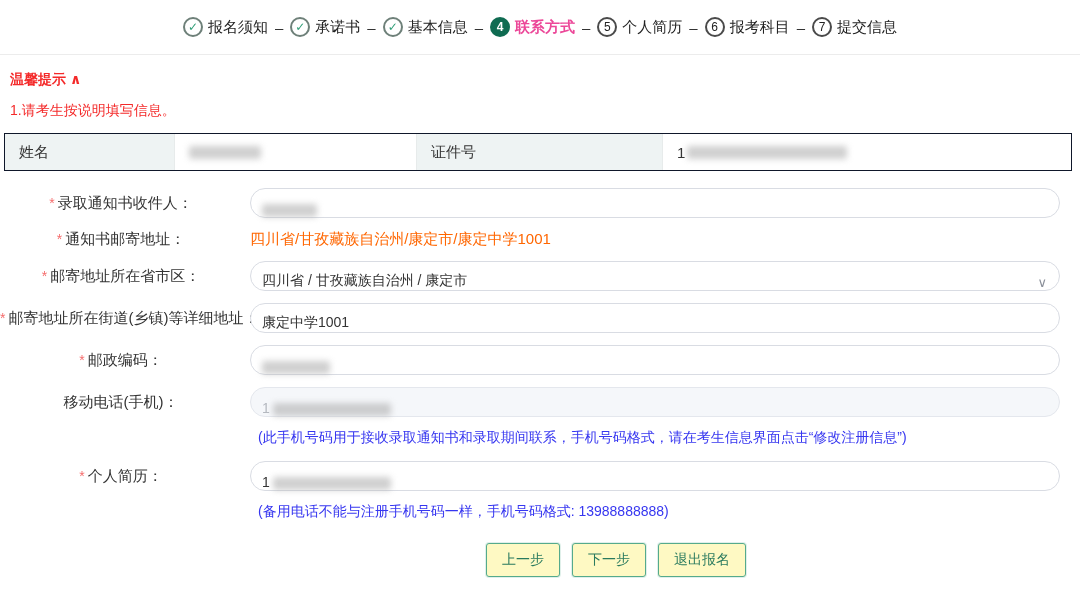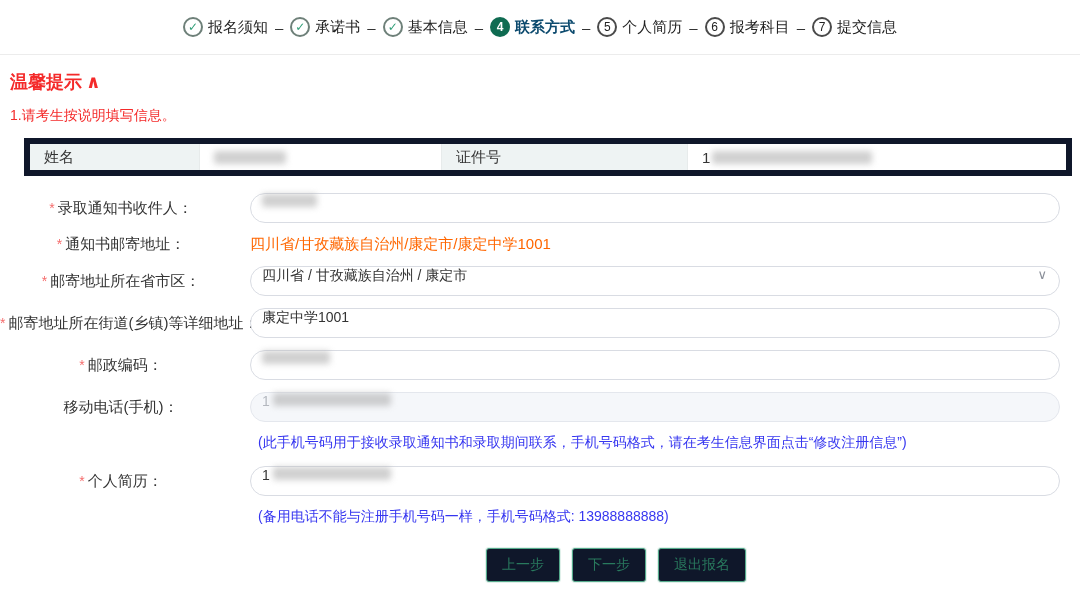--- a/index.html
+++ b/index.html
@@ -15,30 +15,30 @@
   }
   .step { display:flex; align-items:center; }
   .circle {
     width:20px; height:20px; border-radius:50%; flex:0 0 20px;
     display:flex; align-items:center; justify-content:center;
     font-size:12px; margin-right:5px;
   }
   .circle.done   { border:2px solid #6e8079; color:#2f9e77; font-weight:bold; }
   .circle.active { background:#0f6b51; color:#fff; font-weight:bold; border:none; }
   .circle.todo   { border:2px solid #4a4a4a; color:#222; }
-  .step.active .slabel { font-weight:bold; color:#0c4a6e; }
+  .step.active .slabel { font-weight:bold; color:#ec4899; }
   .sep { margin:0 7px; color:#333; }
   
   .tips { padding:15px 10px 0 10px; }
-  .tips-title { color:#f42a2a; font-size:18px; font-weight:bold; cursor:pointer; display:inline-block; }
+  .tips-title { color:#f42a2a; font-size:14px; font-weight:bold; cursor:pointer; display:inline-block; }
   .tips-caret { font-weight:bold; margin-left:4px; }
   .tips-line { color:#f42a2a; font-size:14px; margin-top:13px; }
   
   .info-table {
-    margin:13px 8px 0 24px; border:6px solid #0f172a; display:flex; height:38px;
+    margin:13px 8px 0 4px; border:1px solid #0f172a; display:flex; height:38px;
     font-size:15px;
   }
   .cell { display:flex; align-items:center; padding:0 14px; border-right:1px solid #e7ebeb; }
   .cell:last-child { border-right:none; }
   .cell.lab { background:#eef3f3; }
   .c1 { width:170px; } .c2 { width:242px; background:#fff; }
   .c3 { width:246px; } .c4 { flex:1; background:#fff; }
   
   .blur {
     display:inline-block; height:13px; border-radius:2px;
@@ -47,31 +47,31 @@
   
   .form { margin-top:17px; }
   .frow { display:flex; align-items:center; margin-bottom:12px; }
   .flabel {
     flex:0 0 250px; width:250px; text-align:center; font-size:15px; color:#333;
     padding-right:8px; white-space:nowrap;
   }
   .req { color:#f56c6c; margin-right:3px; font-size:14px; }
   .finput {
     width:810px; height:30px; border:1px solid #d9dce3; border-radius:15px;
-    background:#fff; display:flex; align-items:flex-start; padding:0 11px;
+    background:#fff; display:flex; align-items:flex-end; padding:0 11px;
     font-size:14px; color:#333; position:relative;
   }
   .finput.disabled { background:#f5f7fa; border-color:#e4e7ed; color:#b4b8bf; }
   .chevron { position:absolute; right:12px; color:#8a8f99; font-size:13px; }
   .addr-text { color:#ff6600; font-size:15px; }
   .note { color:#3636f0; font-size:14px; margin:2px 0 14px 258px; }
   
   .btn-row { display:flex; justify-content:center; gap:12px; margin-top:22px; transform:translateX(76px); }
   .btn {
-    background:#0f172a; border:1px solid #55aa8c; color:#297a5e; border-radius:3px;
+    background:#fef9c3; border:1px solid #55aa8c; color:#297a5e; border-radius:3px;
     font-size:14px; padding:7px 15px; cursor:pointer;
     box-shadow:0 0 0 1px rgba(85,170,140,.18);
     font-family:"Liberation Sans","DejaVu Sans",sans-serif;
   }
 </style>
 </head>
 <body>
 
 <div class="page">
 

